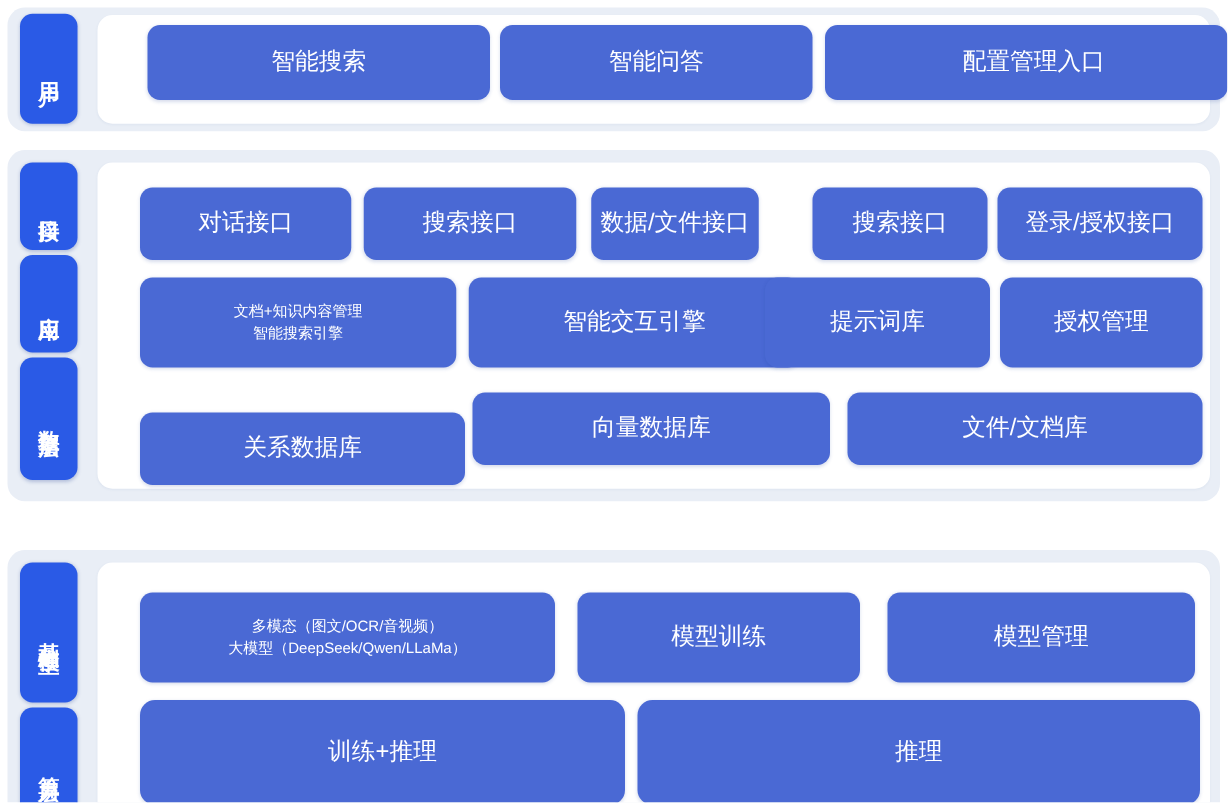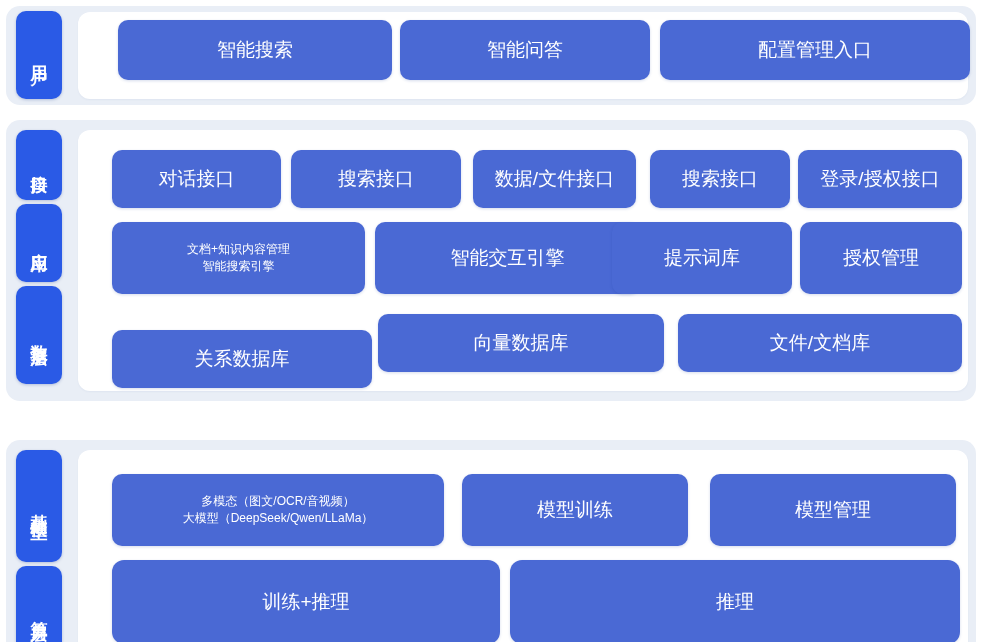--- a/index.html
+++ b/index.html
@@ -71,39 +71,39 @@
 
 <div class="stage">
 
   <div class="section" style="top:6px; height:99px;">
     <div class="side-label" style="left:10px; top:5px; width:46px; height:88px;">
       <span class="vtext">用户</span>
     </div>
     <div class="panel" style="left:72px; top:6px; width:890px; height:87px;">
       <div class="btn" style="left:40px; top:8px; width:274px; height:60px;">智能搜索</div>
       <div class="btn" style="left:322px; top:8px; width:250px; height:60px;">智能问答</div>
-      <div class="btn" style="left:582px; top:8px; width:310px; height:60px;">配置管理入口</div>
+      <div class="btn" style="left:582px; top:8px; width:310px; height:60px;padding-left:12px;">配置管理入口</div>
     </div>
   </div>
 
   <div class="section" style="top:120px; height:281px;">
     <div class="side-label" style="left:10px; top:10px; width:46px; height:70px;">
       <span class="vtext">接口</span>
     </div>
     <div class="side-label" style="left:10px; top:84px; width:46px; height:78px;">
       <span class="vtext">应用</span>
     </div>
     <div class="side-label" style="left:10px; top:166px; width:46px; height:98px;">
       <span class="vtext">数据层</span>
     </div>
     <div class="panel" style="left:72px; top:10px; width:890px; height:261px;">
 
       <div class="btn" style="left:34px; top:20px; width:169px; height:58px;">对话接口</div>
       <div class="btn" style="left:213px; top:20px; width:170px; height:58px;">搜索接口</div>
-      <div class="btn" style="left:395px; top:20px; width:163px; height:58px;">数据/文件接口</div>
+      <div class="btn" style="left:395px; top:20px; width:134px; height:58px;">数据/文件接口</div>
       <div class="btn" style="left:720px; top:20px; width:164px; height:58px;">登录/授权接口</div>
       <div class="btn" style="left:572px; top:20px; width:140px; height:58px;">搜索接口</div>
 
       <div class="btn two-line" style="left:34px; top:92px; width:253px; height:72px;">文档+知识内容管理
 智能搜索引擎</div>
       <div class="btn" style="left:297px; top:92px; width:265px; height:72px;">智能交互引擎</div>
       <div class="btn" style="left:534px; top:92px; width:180px; height:72px;">提示词库</div>
       <div class="btn" style="left:722px; top:92px; width:162px; height:72px;">授权管理</div>
 
       <div class="btn" style="left:34px; top:200px; width:260px; height:58px;">关系数据库</div>

